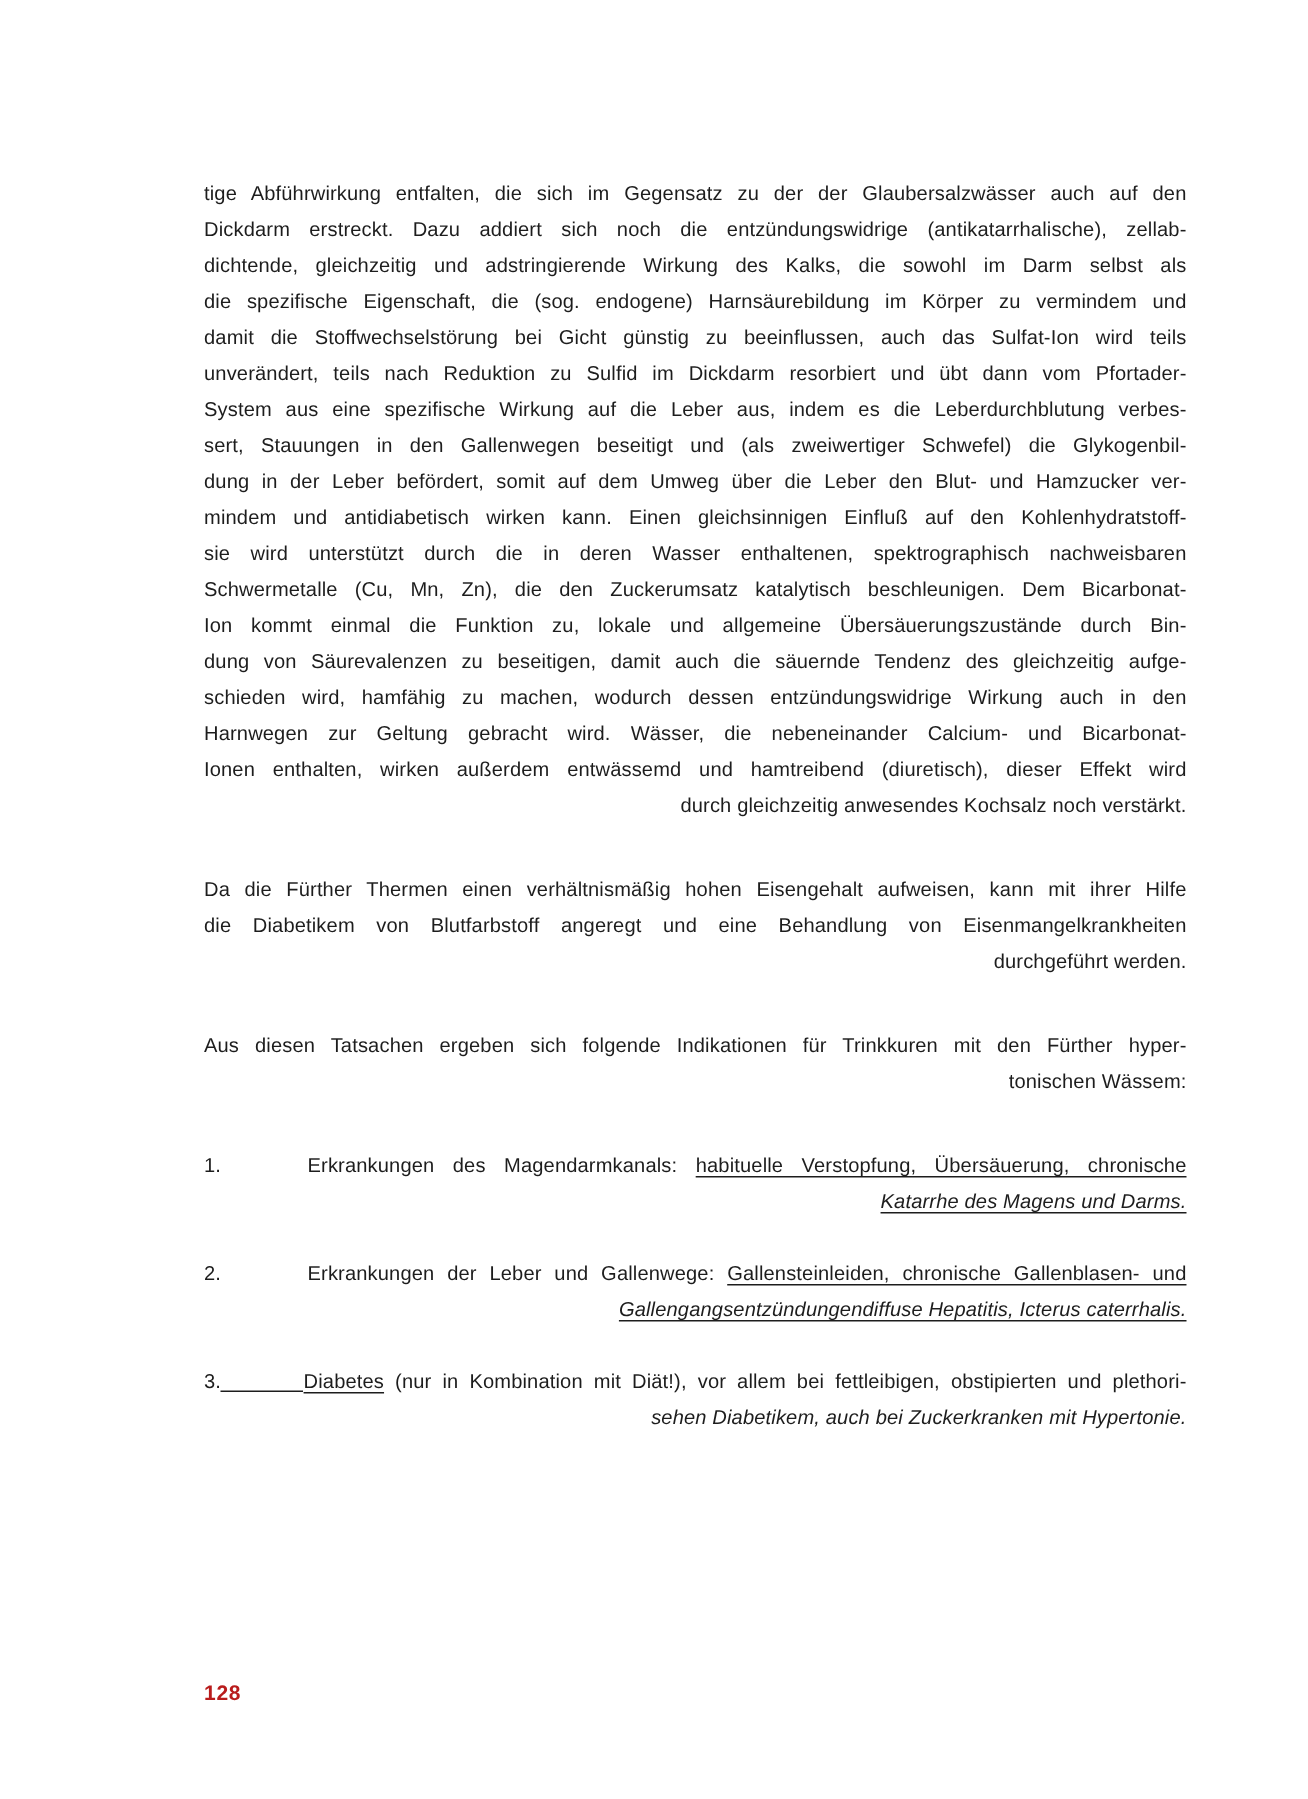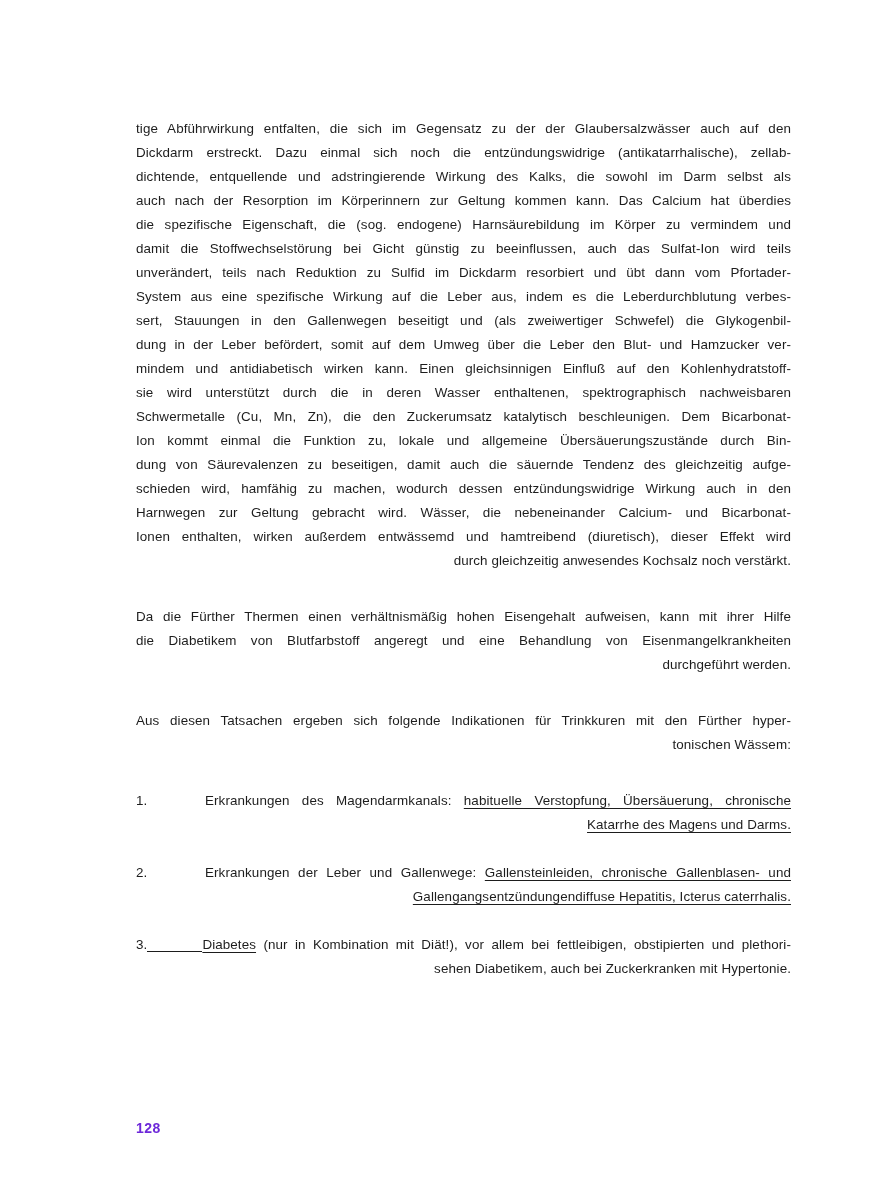--- a/index.html
+++ b/index.html
@@ -39,21 +39,21 @@
   .para { margin-bottom: 32px; }
   .para-indications { }
 
   .list-item { margin-bottom: 24px; }
 
   
   .li-first { position: relative; padding-left: 69px; }
   .li-first .li-num { position: absolute; left: 0; top: 0; }
 
   
-  .li-cont { padding-left: 28px; }
+  .li-cont { padding-left: 28px; font-style: italic; }
 
   
   .u {
     text-decoration: underline;
     text-decoration-thickness: 1px;
     text-underline-offset: 3px;
   }
 
   
   .tab-ul {
@@ -64,34 +64,33 @@
     vertical-align: -3px;
   }
 
   .page-number {
     position: absolute;
     left: 136px;
     top: 1120px;
     font-size: 14px;
     font-weight: bold;
     letter-spacing: 0.5px;
-    color: #6d28d9;
+    color: #b91c1c;
   }
 </style>
 </head>
 <body>
 
 <div class="page">
   <div class="content">
 
     <div class="para">
       <div class="line just">tige Abführwirkung entfalten, die sich im Gegensatz zu der der Glaubersalzwässer auch auf den</div>
-      <div class="line just">Dickdarm erstreckt. Dazu einmal sich noch die entzündungswidrige (antikatarrhalische), zellab-</div>
-      <div class="line just">dichtende, entquellende und adstringierende Wirkung des Kalks, die sowohl im Darm selbst als</div>
-      <div class="line just">auch nach der Resorption im Körperinnern zur Geltung kommen kann. Das Calcium hat überdies</div>
+      <div class="line just">Dickdarm erstreckt. Dazu addiert sich noch die entzündungswidrige (antikatarrhalische), zellab-</div>
+      <div class="line just">dichtende, gleichzeitig und adstringierende Wirkung des Kalks, die sowohl im Darm selbst als</div>
       <div class="line just">die spezifische Eigenschaft, die (sog. endogene) Harnsäurebildung im Körper zu vermindem und</div>
       <div class="line just">damit die Stoffwechselstörung bei Gicht günstig zu beeinflussen, auch das Sulfat-Ion wird teils</div>
       <div class="line just">unverändert, teils nach Reduktion zu Sulfid im Dickdarm resorbiert und übt dann vom Pfortader-</div>
       <div class="line just">System aus eine spezifische Wirkung auf die Leber aus, indem es die Leberdurchblutung verbes-</div>
       <div class="line just">sert, Stauungen in den Gallenwegen beseitigt und (als zweiwertiger Schwefel) die Glykogenbil-</div>
       <div class="line just">dung in der Leber befördert, somit auf dem Umweg über die Leber den Blut- und Hamzucker ver-</div>
       <div class="line just">mindem und antidiabetisch wirken kann. Einen gleichsinnigen Einfluß auf den Kohlenhydratstoff-</div>
       <div class="line just">sie wird unterstützt durch die in deren Wasser enthaltenen, spektrographisch nachweisbaren</div>
       <div class="line just">Schwermetalle (Cu, Mn, Zn), die den Zuckerumsatz katalytisch beschleunigen. Dem Bicarbonat-</div>
       <div class="line just">Ion kommt einmal die Funktion zu, lokale und allgemeine Übersäuerungszustände durch Bin-</div>

